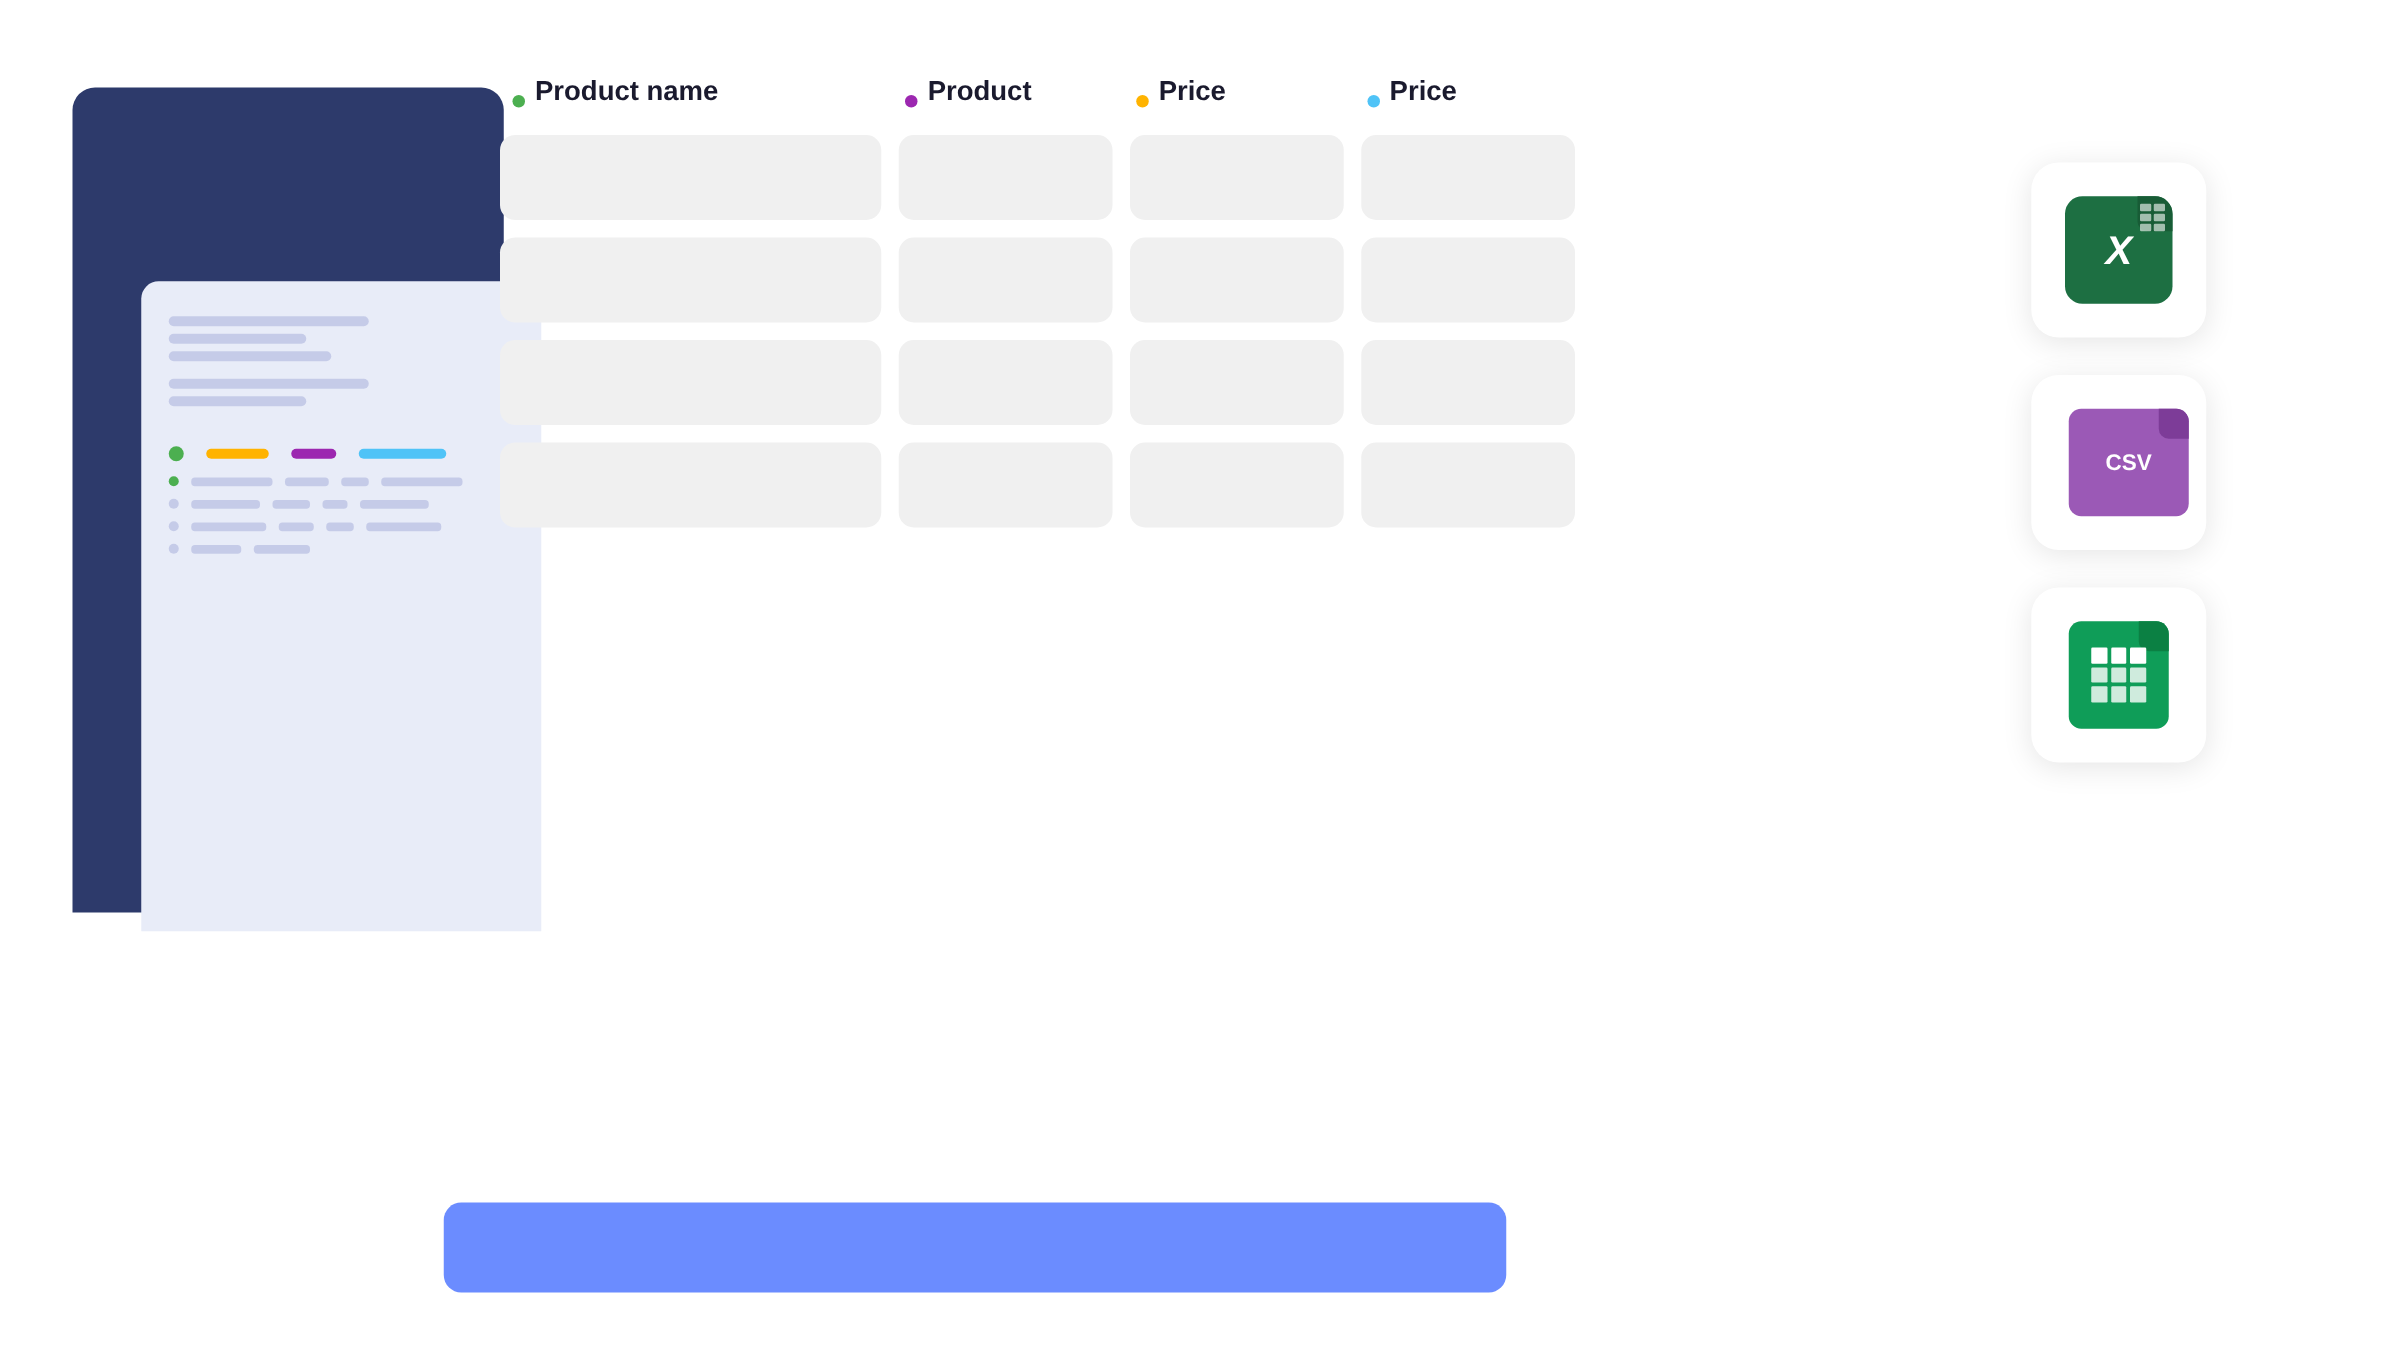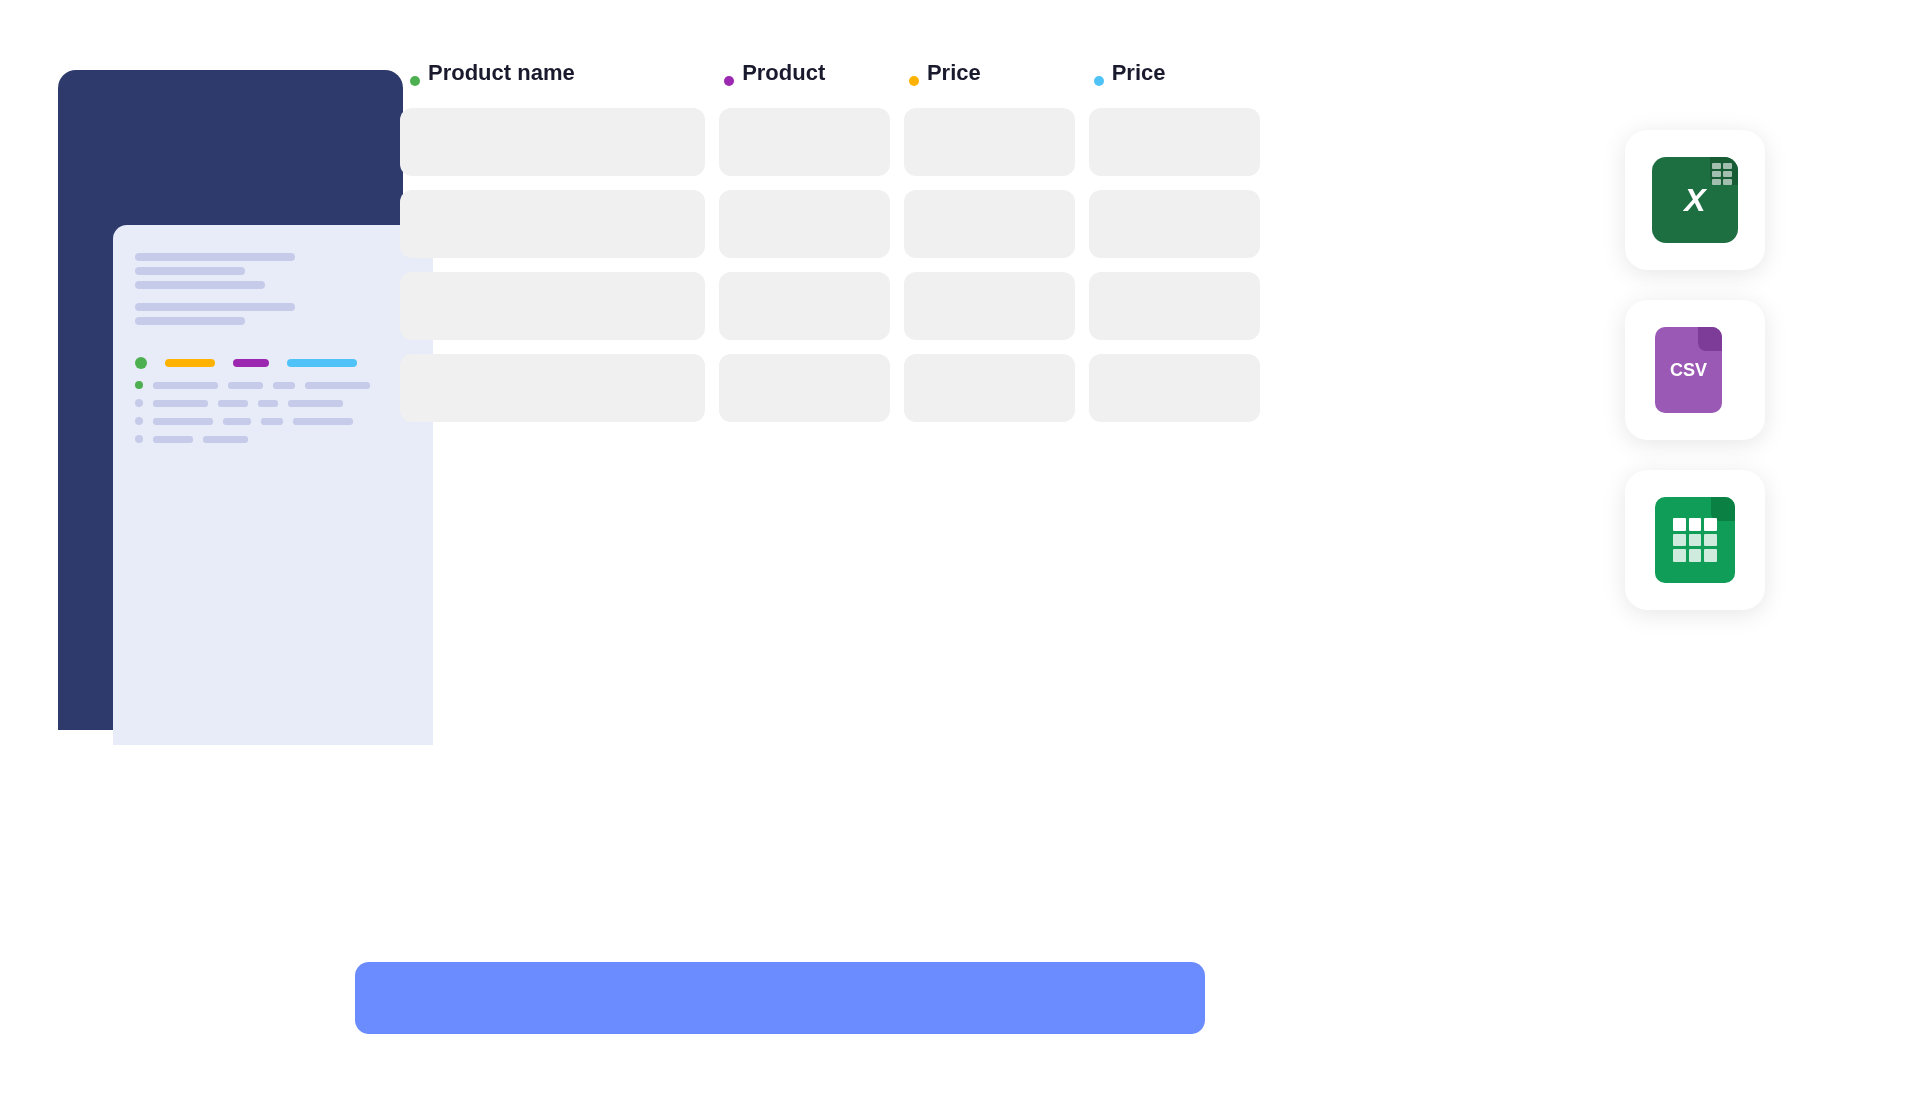--- a/index.html
+++ b/index.html
@@ -254,21 +254,21 @@
     }
 
     
     .csv-icon-wrap {
       width: 80px;
       height: 86px;
       position: relative;
     }
 
     .csv-file-body {
-      width: 67px;
+      width: 96px;
       height: 86px;
       background: #9b59b6;
       border-radius: 10px 10px 10px 10px;
       position: relative;
       display: flex;
       align-items: center;
       justify-content: center;
     }
 
     .csv-file-body::before {

